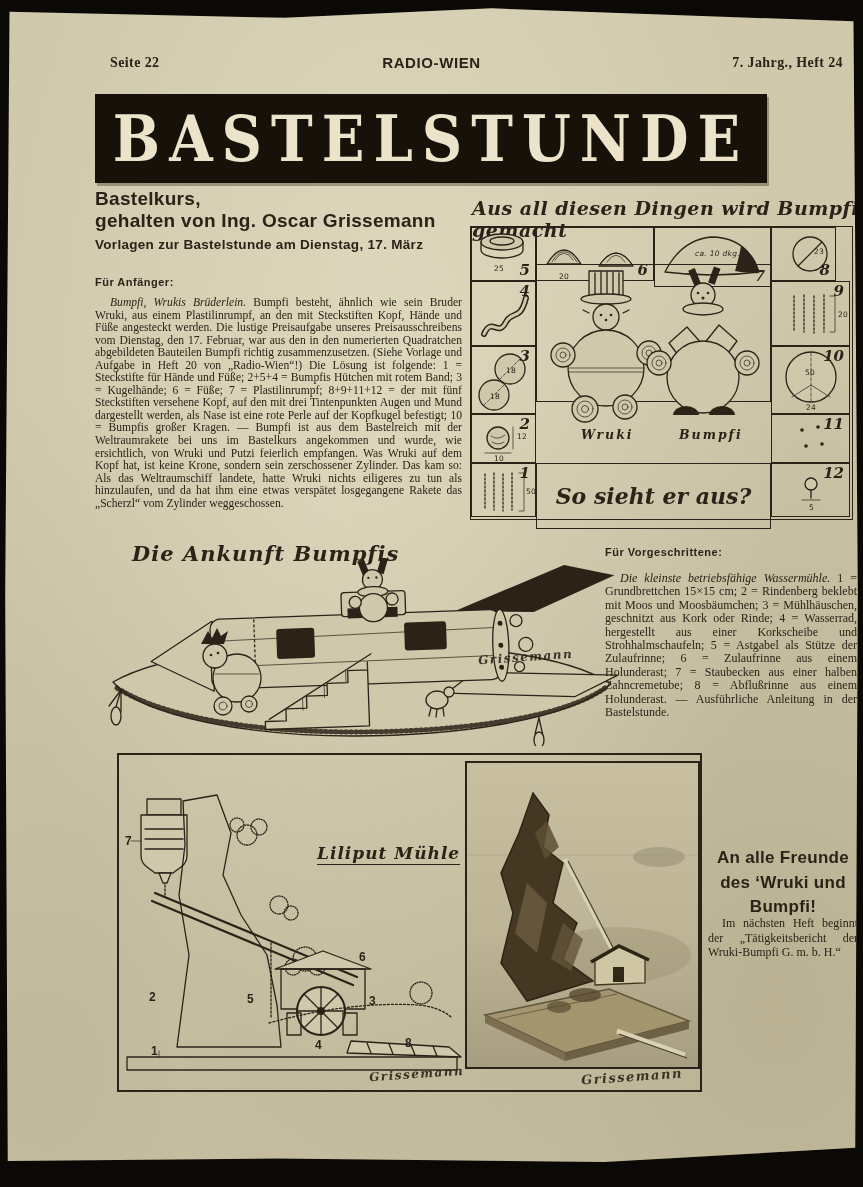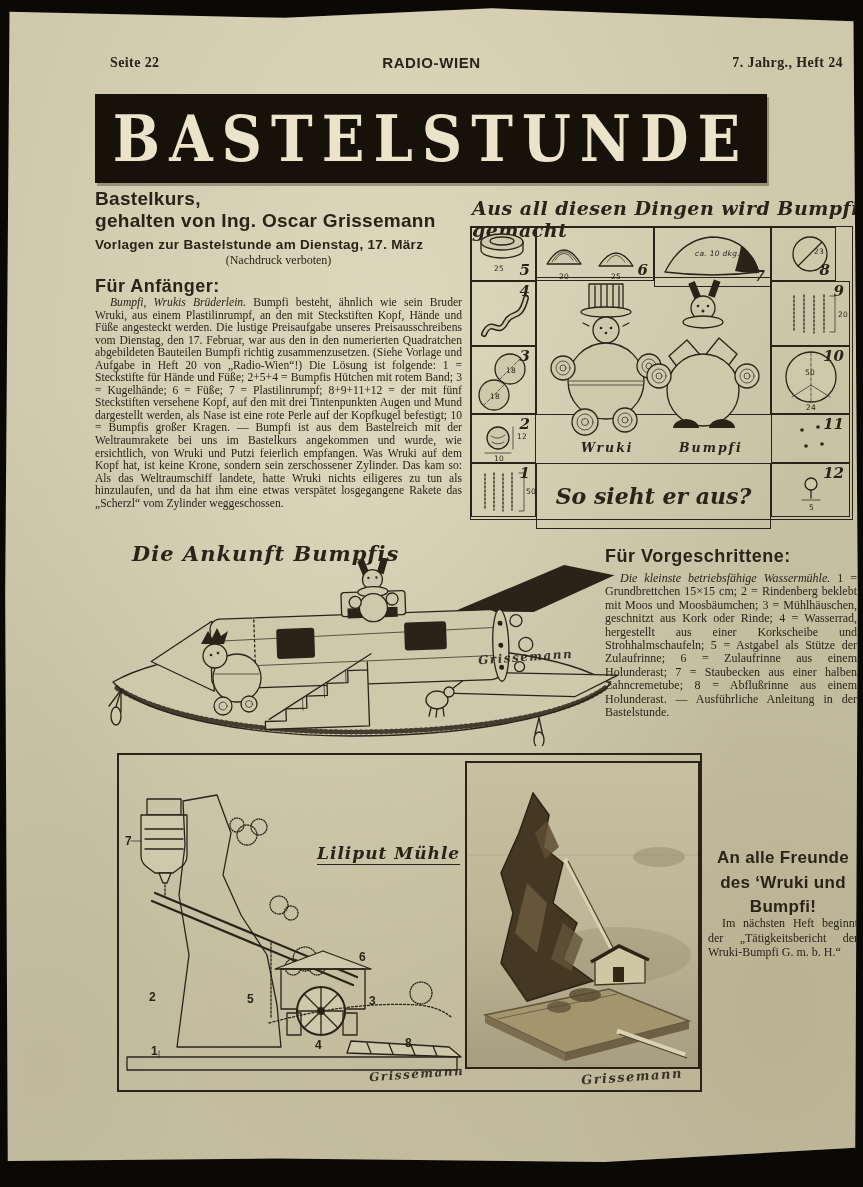--- a/index.html
+++ b/index.html
@@ -16,21 +16,21 @@
   .abs{position:absolute;}
   .hdr{font-weight:bold;font-size:14px;letter-spacing:.4px;}
   .hdr-c{font-family:"Liberation Sans",sans-serif;font-size:15px;letter-spacing:.6px;}
   .banner{background:#161109;display:flex;align-items:center;justify-content:center;
           box-shadow:2px 3px 0 rgba(43,35,24,.35);}
   .banner-word{font-family:"DejaVu Serif",serif;font-weight:bold;font-size:56px;color:#ebe4ca;
           letter-spacing:9px;transform:scaleY(1.12);white-space:nowrap;}
   .sans-b{font-family:"Liberation Sans",sans-serif;font-weight:bold;}
   .h1{font-size:19px;line-height:22px;letter-spacing:.3px;}
   .h2{font-size:13.5px;letter-spacing:.3px;}
-  .h3{font-size:18px;letter-spacing:.5px;text-align:right;}
+  .h3{font-size:11px;letter-spacing:.5px;text-align:right;}
   .note{font-size:12px;text-align:center;}
   .body-text{font-size:11.6px;line-height:12.55px;text-align:justify;text-indent:15px;}
   .lead-i{font-style:italic;}
   .hand{font-family:"DejaVu Serif",serif;font-style:italic;font-weight:bold;color:var(--ink);}
   .gridbox{border:1.6px solid var(--ink);}
   .cell{position:absolute;border:1px solid var(--ink);box-sizing:border-box;}
   .cnum{position:absolute;font-family:"DejaVu Serif",serif;font-style:italic;font-weight:bold;font-size:15px;line-height:1;}
   .tr{top:2px;right:5px;} .br{bottom:2px;right:5px;}
   .dim{position:absolute;font-family:"DejaVu Sans",sans-serif;font-size:7.5px;line-height:1;letter-spacing:.3px;}
   .fig-label{position:absolute;font-family:"DejaVu Serif",serif;font-style:italic;font-weight:bold;font-size:12.5px;letter-spacing:2px;}
@@ -80,21 +80,20 @@
 
   <div class="abs banner" style="left:95px;top:94px;width:672px;height:89px">
     <span class="banner-word">BASTELSTUNDE</span>
   </div>
 
   <div class="abs sans-b h1" style="left:95px;top:188px;width:367px">
     <div>Bastelkurs,</div>
     <div>gehalten von Ing. Oscar Grissemann</div>
   </div>
   <div class="abs sans-b h2" style="left:95px;top:237px;width:367px">Vorlagen zur Bastelstunde am Dienstag, 17. März</div>
-  <div class="abs note" style="left:95px;top:253px;width:367px">(Nachdruck verboten)</div>
   <div class="abs sans-b h3" style="left:95px;top:276px">Für Anfänger:</div>
   <p class="abs body-text" style="left:95px;top:297px;width:367px;margin:0"><span class="lead-i">Bumpfi, Wrukis Brüderlein.</span> <span>Bumpfi besteht, ähnlich wie sein Bruder Wruki, aus einem Plastilinrumpf, an den mit Steckstiften Kopf, Hände und Füße angesteckt werden. Die lustige Preisaufgabe unseres Preisausschreibens vom Dienstag, den 17. Februar, war aus den in den numerierten Quadratchen abgebildeten Bauteilen Bumpfi richtig zusammenzusetzen. (Siehe Vorlage und Aufgabe in Heft 20 von „Radio-Wien“!) Die Lösung ist folgende: 1 = Steckstifte für Hände und Füße; 2+5+4 = Bumpfis Hütchen mit rotem Band; 3 = Kugelhände; 6 = Füße; 7 = Plastilinrumpf; 8+9+11+12 = der mit fünf Steckstiften versehene Kopf, auf den mit drei Tintenpunkten Augen und Mund dargestellt werden, als Nase ist eine rote Perle auf der Kopfkugel befestigt; 10 = Bumpfis großer Kragen. — Bumpfi ist aus dem Bastelreich mit der Weltraumrakete bei uns im Bastelkurs angekommen und wurde, wie ersichtlich, von Wruki und Putzi feierlich empfangen. Was Wruki auf dem Kopf hat, ist keine Krone, sondern sein zerschossener Zylinder. Das kam so: Als das Weltraumschiff landete, hatte Wruki nichts eiligeres zu tun als hinzulaufen, und da hat ihm eine etwas verspätet losgegangene Rakete das „Scherzl“ vom Zylinder weggeschossen.</span></p>
 
   <div class="abs hand" style="left:472px;top:197px;font-size:19px;letter-spacing:.5px">Aus all diesen Dingen wird Bumpfi gemacht</div>
   <div class="abs gridbox" style="left:470px;top:226px;width:381px;height:292px">
 
     <div class="cell" style="left:0;top:0;width:65px;height:54px">
       <svg class="sk" width="63" height="40" viewBox="0 0 63 40">
         <ellipse class="fp" cx="30" cy="14" rx="21" ry="8"></ellipse>
             <path d="M9,14 v8 a21,8 0 0 0 42,0 v-8"></path>
@@ -208,21 +207,21 @@
     <div class="cell" style="left:300px;top:236px;width:79px;height:54px">
       <svg class="sk" width="79" height="40" viewBox="0 0 79 40">
         <circle class="fp" cx="39" cy="20" r="6"></circle>
             <line x1="39" y1="26" x2="39" y2="34"></line>
             <path class="thin" d="M30,36 h18"></path>
       </svg>
       <span class="dim" style="left:37px;top:40px">5</span>
       <span class="cnum tr">12</span>
     </div>
 
-    <div class="cell" style="left:65px;top:50px;width:235px;height:138px">
+    <div class="cell" style="left:65px;top:37px;width:235px;height:138px">
       <svg class="sk" width="233" height="160" viewBox="0 0 233 160">
 
         <rect class="fp" x="52" y="6" width="34" height="26"></rect>
         <g class="thin">
               <line x1="58" y1="8" x2="58" y2="30"></line>
               <line x1="64" y1="7" x2="64" y2="31"></line>
               <line x1="70" y1="7" x2="70" y2="31"></line>
               <line x1="76" y1="7" x2="76" y2="31"></line>
               <line x1="82" y1="8" x2="82" y2="30"></line>
             </g>

